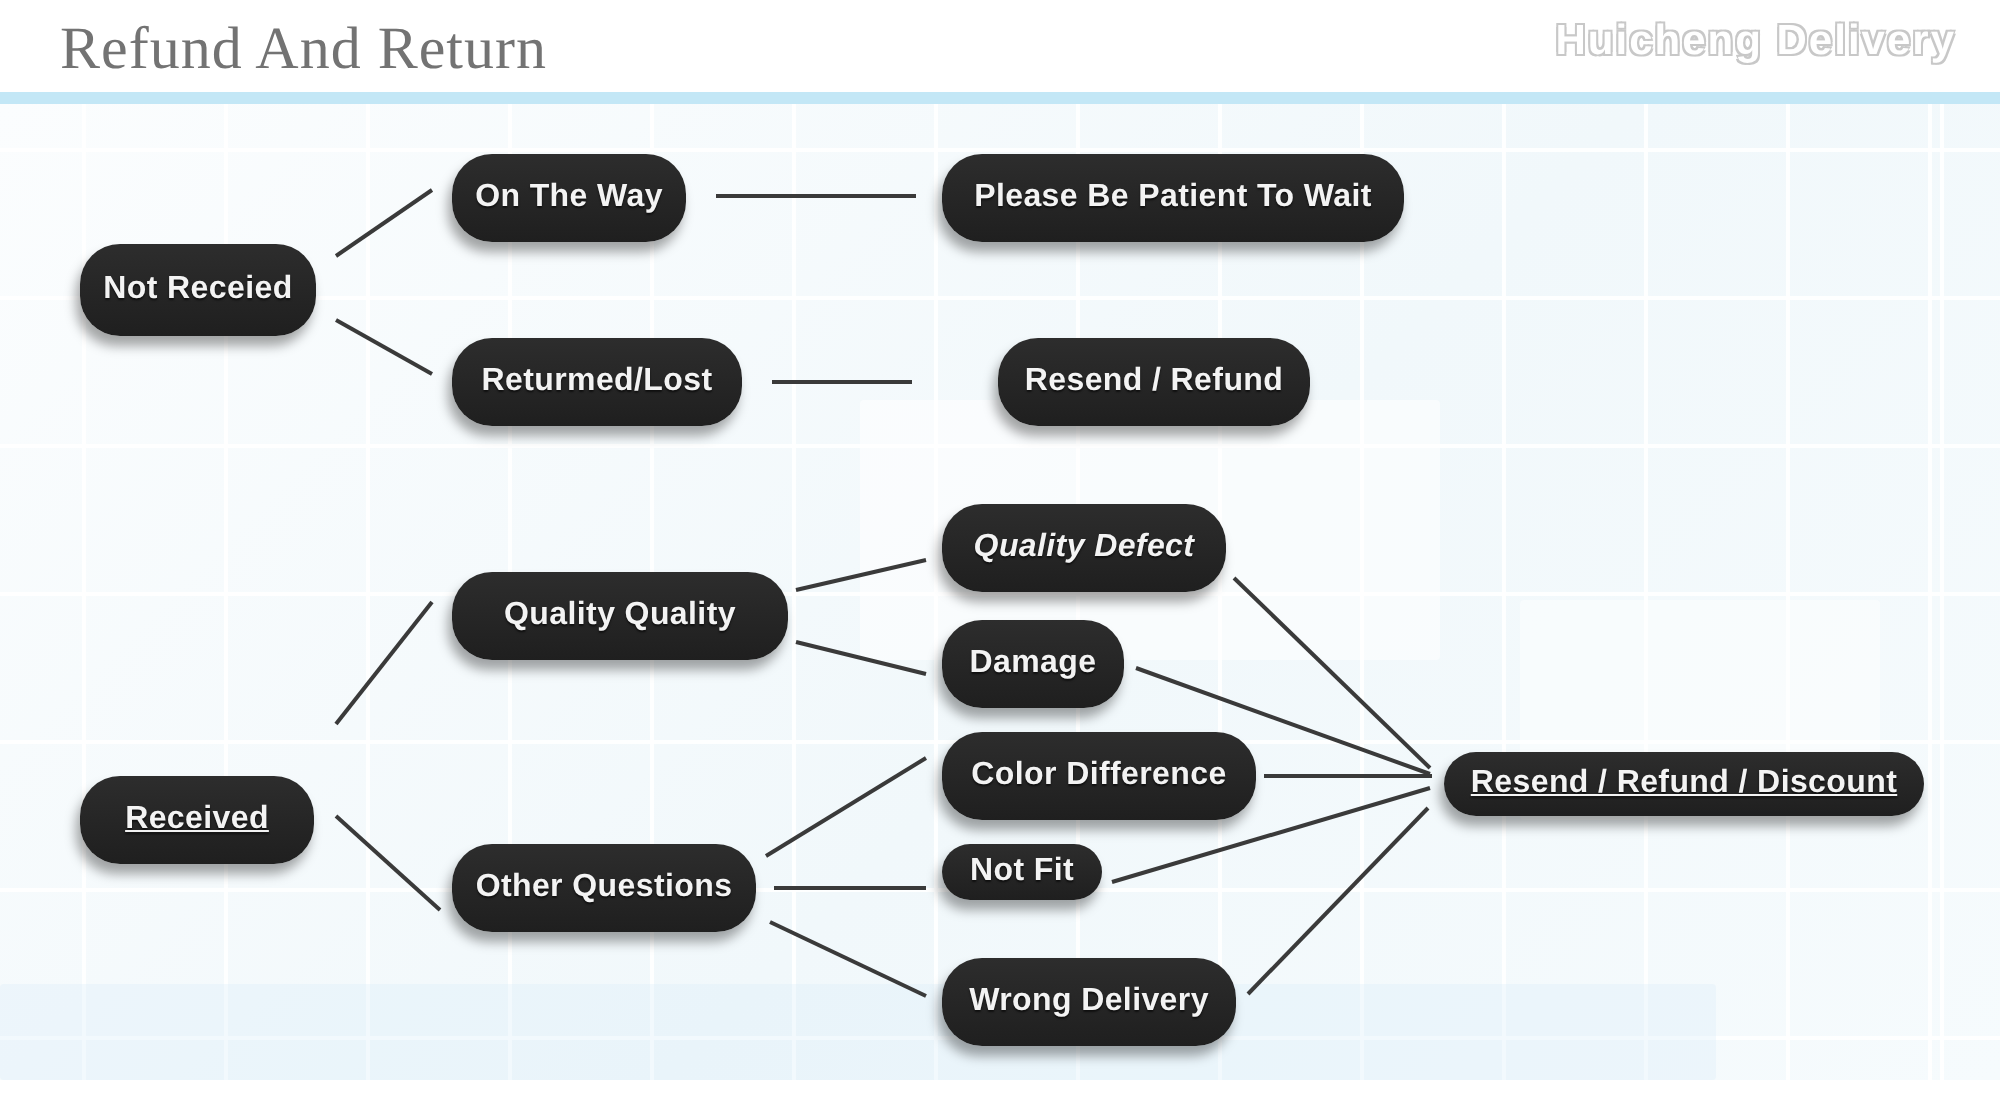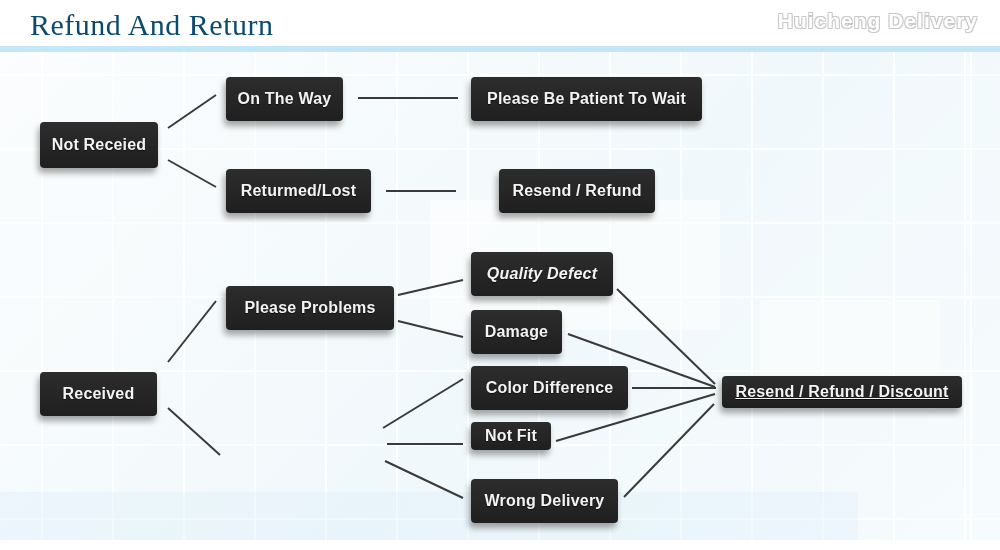--- a/index.html
+++ b/index.html
@@ -5,21 +5,21 @@
   html,body{margin:0;padding:0;}
   body{font-family:"Liberation Sans",sans-serif;}
   .stage{
     position:relative;width:1000px;height:550px;overflow:hidden;
     background:#ffffff;
   }
   
   .header{position:absolute;left:0;top:0;width:1000px;height:46px;background:#ffffff;}
   .page-title{
     position:absolute;left:30px;top:0;height:46px;line-height:50px;
-    font-family:"Liberation Serif",serif;font-size:30px;color:#0c4a6e;
+    font-family:"Liberation Serif",serif;font-size:30px;color:#737373;
     letter-spacing:0.5px;white-space:nowrap;
   }
   .brand{
     position:absolute;right:22px;top:9px;
     font-size:21px;font-weight:bold;letter-spacing:1px;color:#ffffff;
     text-shadow:-1px -1px 0 #c8c8c8,1px -1px 0 #c8c8c8,-1px 1px 0 #c8c8c8,1px 1px 0 #c8c8c8;
     white-space:nowrap;
   }
   .divider{position:absolute;left:0;top:46px;width:1000px;height:6px;background:#c3e7f6;}
   
@@ -34,21 +34,21 @@
   }
   .tile-accent{position:absolute;background:rgba(215,236,247,0.30);border-radius:2px;}
   .bottom-strip{position:absolute;left:0;top:540px;width:1000px;height:10px;background:#ffffff;}
   
   .wires{position:absolute;left:0;top:0;width:1000px;height:550px;pointer-events:none;}
   .wires line{stroke:#3a3a3a;stroke-width:2;}
   
   .node{
     position:absolute;display:flex;align-items:center;justify-content:center;
     background:linear-gradient(180deg,#2d2d2d 0%,#1f1f1f 100%);
-    border-radius:4px;
+    border-radius:20px;
     box-shadow:-2px 5px 6px rgba(0,0,0,0.35);
     color:#f3f3f3;font-size:16px;font-weight:bold;white-space:nowrap;
     letter-spacing:0.2px;
   }
   .node span{text-shadow:0 1px 1px rgba(0,0,0,0.6);}
 </style>
 </head>
 <body>
 
 <div class="stage">
@@ -87,30 +87,33 @@
   <div class="node" style="left:471px;top:77px;width:231px;height:44px;">
       <span>Please Be Patient To Wait</span>
     </div>
   <div class="node" style="left:226px;top:169px;width:145px;height:44px;">
       <span>Returmed/Lost</span>
     </div>
   <div class="node" style="left:499px;top:169px;width:156px;height:44px;">
       <span>Resend / Refund</span>
     </div>
   <div class="node" style="left:226px;top:286px;width:168px;height:44px;">
-      <span>Please Problems</span>
+      <span>Quality Quality</span>
     </div>
   <div class="node" style="left:471px;top:252px;width:142px;height:44px;font-style:italic;">
       <span>Quality Defect</span>
     </div>
   <div class="node" style="left:471px;top:310px;width:91px;height:44px;">
       <span>Damage</span>
     </div>
-  <div class="node" style="left:40px;top:372px;width:117px;height:44px;">
+  <div class="node" style="left:40px;top:388px;width:117px;height:44px;text-decoration:underline;">
       <span>Received</span>
+    </div>
+  <div class="node" style="left:226px;top:422px;width:152px;height:44px;">
+      <span>Other Questions</span>
     </div>
   <div class="node" style="left:471px;top:366px;width:157px;height:44px;">
       <span>Color Difference</span>
     </div>
   <div class="node" style="left:471px;top:422px;width:80px;height:28px;">
       <span>Not Fit</span>
     </div>
   <div class="node" style="left:471px;top:479px;width:147px;height:44px;">
       <span>Wrong Delivery</span>
     </div>

